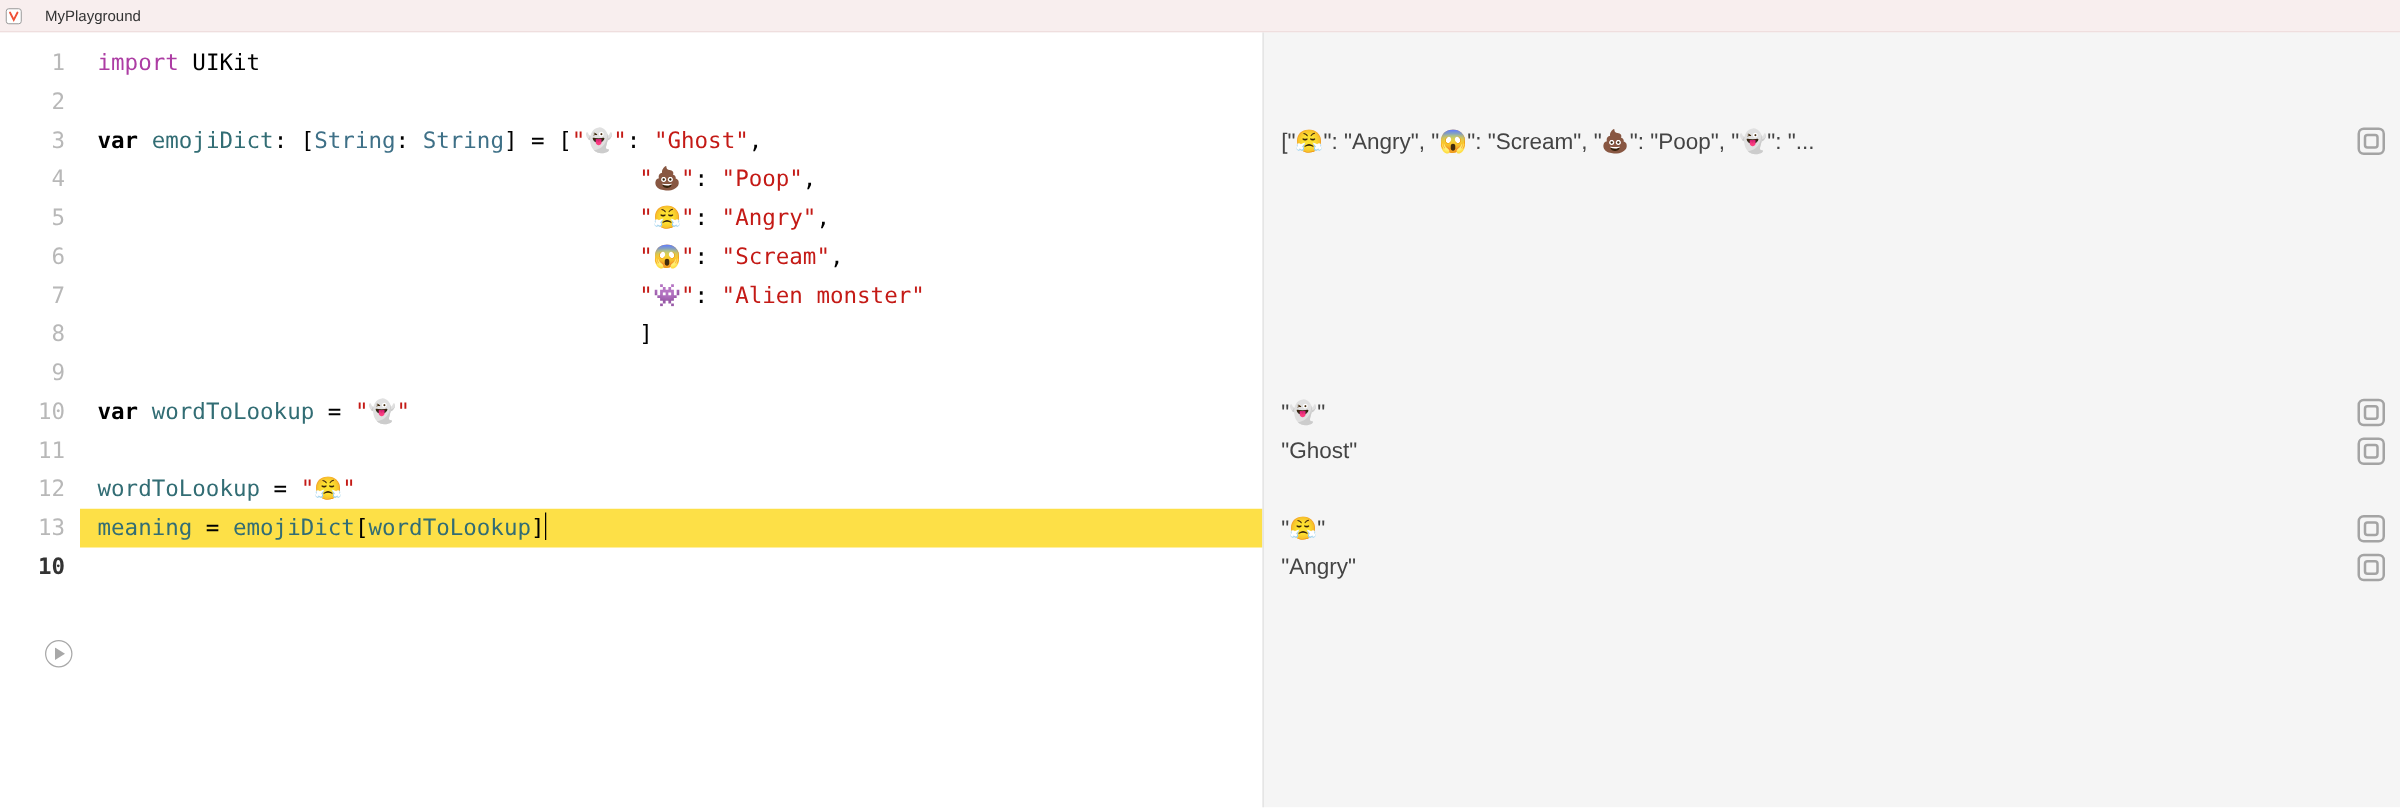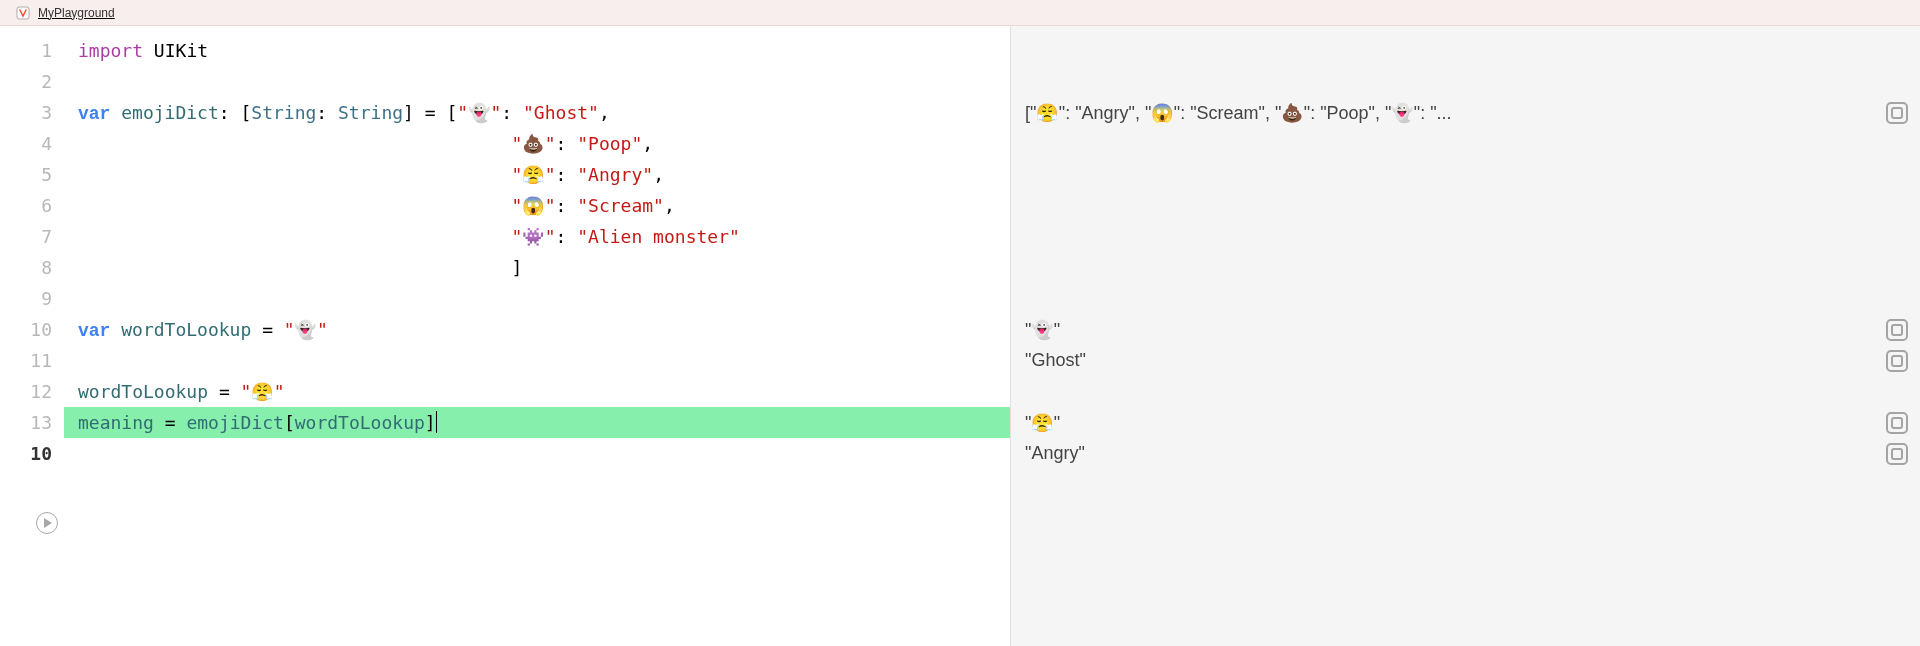--- a/index.html
+++ b/index.html
@@ -14,23 +14,22 @@
       width: 1920px;
       height: 646px;
       overflow: hidden;
     }
     .titlebar {
       height: 26px;
       background: #f8eeee;
       border-bottom: 1px solid #ebd9d9;
       display: flex;
       align-items: center;
-      padding-left: 16px;
-      gap: 8px;
-      text-decoration: underline;
+      padding-left: 4px;
+      gap: 18px;
     }
     .title-icon {
       width: 14px;
       height: 14px;
       display: flex;
       align-items: center;
       justify-content: center;
     }
     .title-icon svg {
       width: 14px;
@@ -74,24 +73,24 @@
     .code-lines {
       flex: 1;
       padding-top: 9px;
     }
     .code-line {
       height: 31px;
       white-space: pre;
       padding-left: 14px;
     }
     .code-line.active {
-      background: #86efac;
+      background: #fde047;
     }
     .kw-import { color: #ad3da4; font-weight: 400; }
-    .kw-var { color: #3b82f6; font-weight: 600; font-family: Liberation Mono, monospace; }
+    .kw-var { color: #000000; font-weight: 600; }
     .ident { color: #326d74; }
     .type { color: #3e7087; }
     .punct { color: #000; margin-top: 14px; }
     .str { color: #c41a16; }
     .cursor {
       display: inline-block;
       width: 1px;
       height: 22px;
       background: #000;
       vertical-align: middle;

